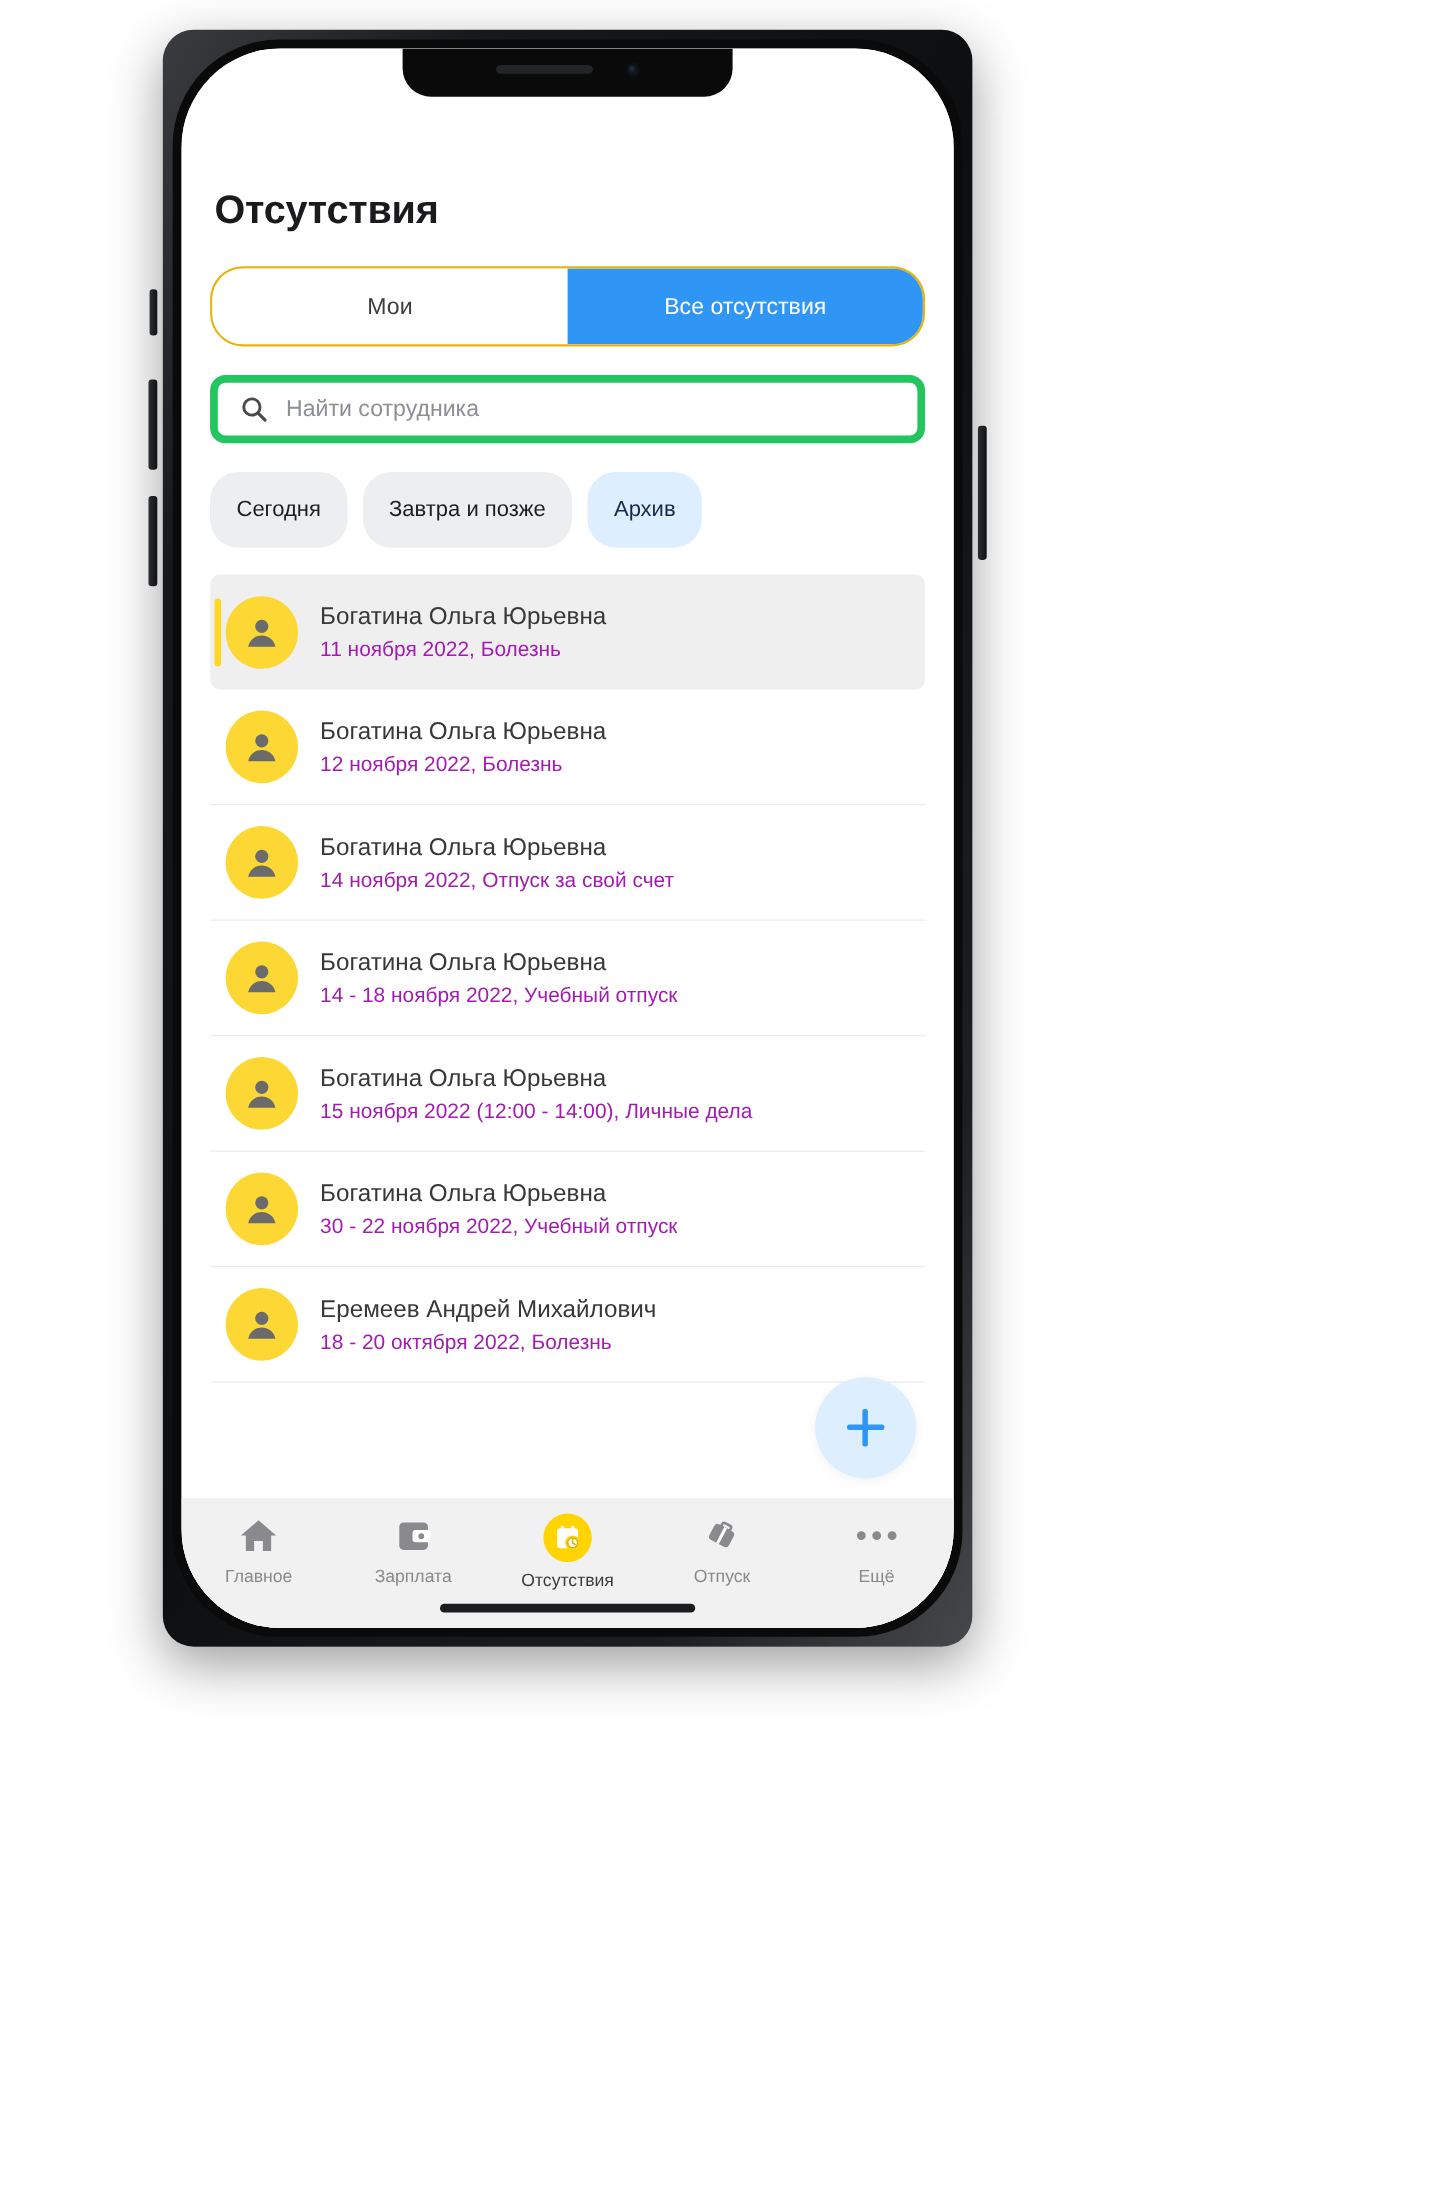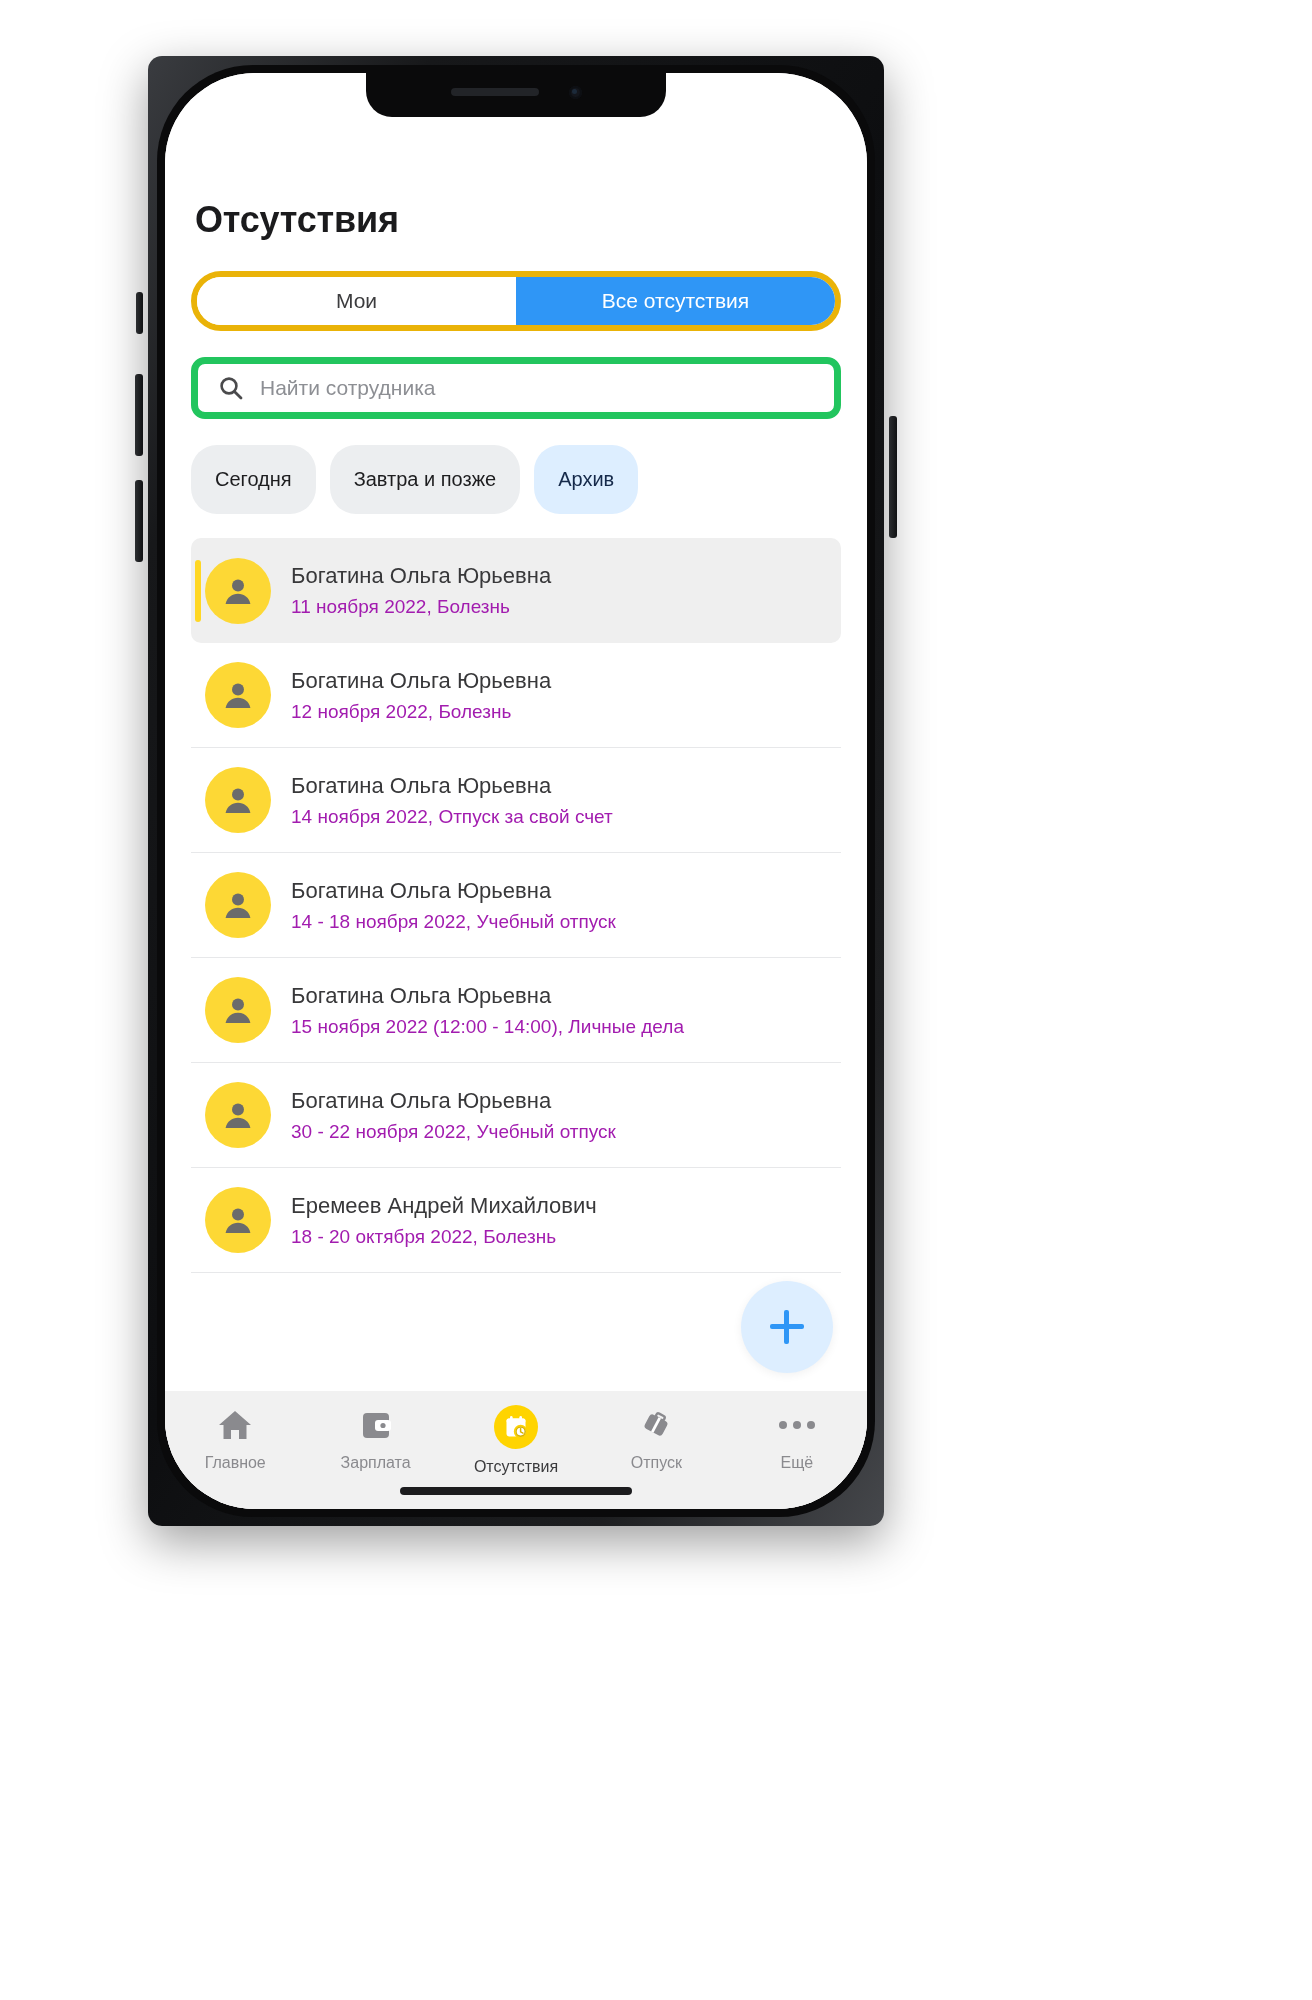--- a/index.html
+++ b/index.html
@@ -12,23 +12,23 @@
   .stage {
     position: relative;
     width: 1312px; height: 2000px;
     background: #ffffff;
     display: flex; align-items: center; justify-content: center;
   }
 
   
   .phone-frame {
     position: absolute;
-    left: 148px; top: 56px;
+    left: 148px; top: 27px;
     width: 736px; height: 1470px;
-    border-radius: 14px;
+    border-radius: 28px;
     background: linear-gradient(120deg,#3a3c40 0%, #17181a 18%, #0d0e10 50%, #1d1e20 82%, #46484c 100%);
     box-shadow: 0 16px 48px rgba(0,0,0,.38);
     padding: 9px;
   }
   .phone-frame-inner {
     width: 100%; height: 100%;
     border-radius: 96px;
     background: #0a0a0b;
     padding: 8px;
     position: relative;
@@ -99,24 +99,24 @@
     color: #1b1b1d;
     letter-spacing: -0.2px;
     margin-top: 126px;
     margin-bottom: 30px;
     padding-left: 4px;
   }
 
   
   .segmented {
     display: flex;
-    height: 60px;
+    height: 73px;
     border-radius: 30px;
     overflow: hidden;
-    border: 6px solid #eab308;
+    border: 2px solid #eab308;
     background: #ffffff;
     margin-bottom: 26px;
   }
   .seg-item {
     flex: 1;
     display: flex; align-items: center; justify-content: center;
     font-size: 21px;
     color: #3c3c3e;
     background: #ffffff;
     cursor: pointer;

